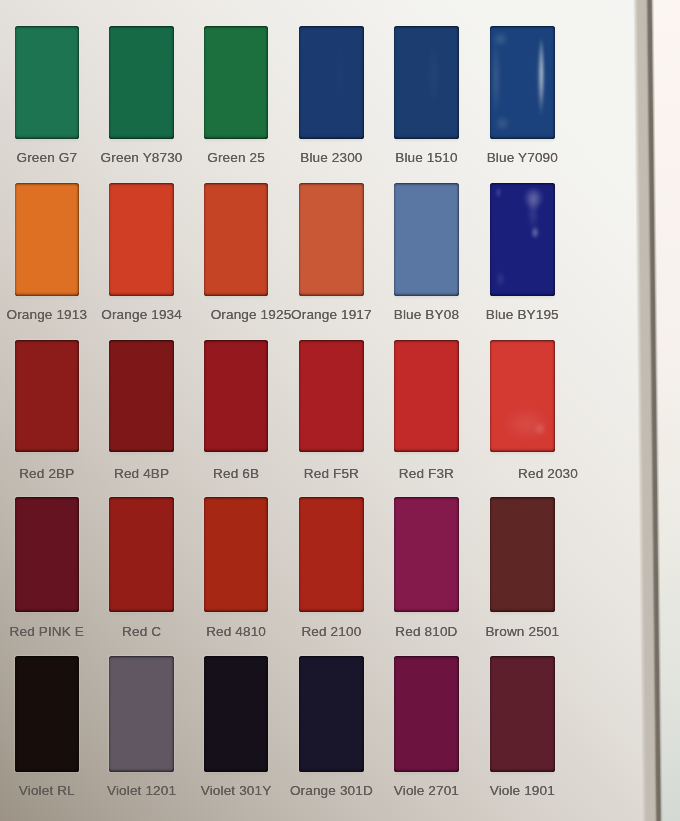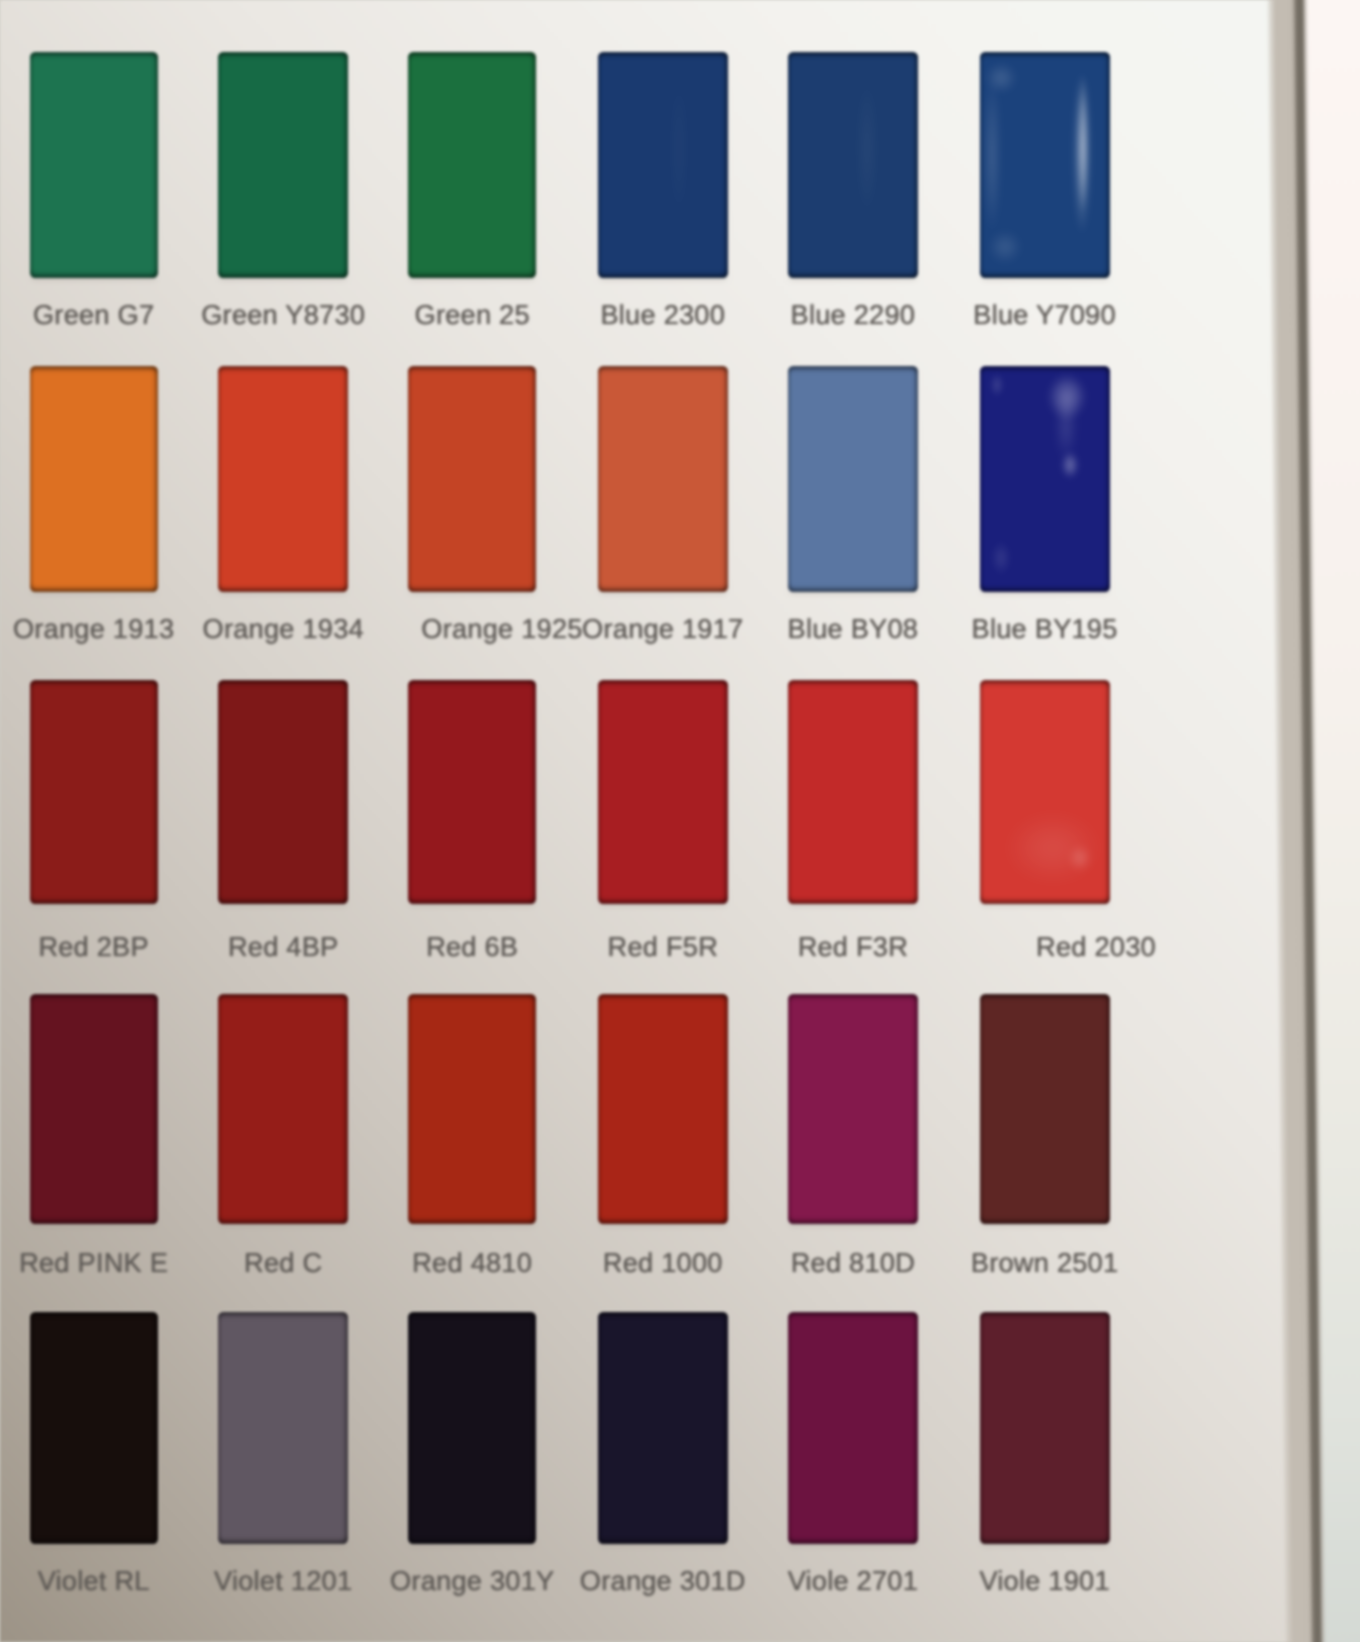--- a/index.html
+++ b/index.html
@@ -70,21 +70,21 @@
   <div class="lbl" style="left:166.10px;top:150.70px">Green 25</div>
   <div class="sw" style="left:299.0px;top:25.6px;width:64.8px;height:113.0px;background:#1a3a70">
     <span class="gloss" style="left:58%;top:8%;width:9%;height:70%;opacity:0.06;border-radius:48% / 10%;filter:blur(3px)"></span>
     <span class="rim"></span>
   </div>
   <div class="lbl" style="left:261.40px;top:150.70px">Blue 2300</div>
   <div class="sw" style="left:394.0px;top:25.6px;width:64.9px;height:113.0px;background:#1c3d70">
     <span class="gloss" style="left:56%;top:10%;width:10%;height:66%;opacity:0.07;border-radius:48% / 10%;filter:blur(3px)"></span>
     <span class="rim"></span>
   </div>
-  <div class="lbl" style="left:356.45px;top:150.70px">Blue 2290</div>
+  <div class="lbl" style="left:356.45px;top:150.70px">Blue 1510</div>
   <div class="sw" style="left:489.5px;top:25.6px;width:65.6px;height:113.0px;background:#1b427c">
     <span class="gloss" style="left:72%;top:8%;width:13%;height:74%;opacity:0.4;border-radius:48% / 7%;filter:blur(1.8px)"></span>
     <span class="gloss" style="left:76%;top:10%;width:7%;height:62%;opacity:0.42;border-radius:48% / 8%;filter:blur(1.2px)"></span>
     <span class="gloss" style="left:5%;top:10%;width:9%;height:72%;opacity:0.22;border-radius:50% / 10%;filter:blur(2.4px)"></span>
     <span class="gloss" style="left:6%;top:6%;width:22%;height:12%;opacity:0.18;border-radius:50% / 40%;filter:blur(2.4px)"></span>
     <span class="gloss" style="left:8%;top:80%;width:24%;height:13%;opacity:0.16;border-radius:50% / 40%;filter:blur(2.6px)"></span>
     <span class="rim"></span>
   </div>
   <div class="lbl" style="left:452.30px;top:150.70px">Blue Y7090</div>
   <div class="sw" style="left:14.5px;top:182.9px;width:64.6px;height:112.9px;background:#dd7022">
@@ -150,41 +150,41 @@
     <span class="rim"></span>
   </div>
   <div class="lbl" style="left:71.60px;top:625.10px">Red C</div>
   <div class="sw" style="left:203.8px;top:497.3px;width:64.6px;height:114.7px;background:#a62814">
     <span class="rim"></span>
   </div>
   <div class="lbl" style="left:166.10px;top:625.10px">Red 4810</div>
   <div class="sw" style="left:299.0px;top:497.3px;width:64.8px;height:114.7px;background:#a92517">
     <span class="rim"></span>
   </div>
-  <div class="lbl" style="left:261.40px;top:625.10px">Red 1000</div>
+  <div class="lbl" style="left:261.40px;top:625.10px">Red 2100</div>
   <div class="sw" style="left:394.0px;top:497.3px;width:64.9px;height:114.7px;background:#84194c">
     <span class="rim"></span>
   </div>
   <div class="lbl" style="left:356.45px;top:625.10px">Red 810D</div>
   <div class="sw" style="left:489.5px;top:497.3px;width:65.6px;height:114.7px;background:#5e2624">
     <span class="rim"></span>
   </div>
   <div class="lbl" style="left:452.30px;top:625.10px">Brown 2501</div>
   <div class="sw" style="left:14.5px;top:655.9px;width:64.6px;height:116.0px;background:#170e0c">
     <span class="rim"></span>
   </div>
   <div class="lbl" style="left:-23.20px;top:783.80px">Violet RL</div>
   <div class="sw" style="left:109.4px;top:655.9px;width:64.4px;height:116.0px;background:#605762">
     <span class="rim"></span>
   </div>
   <div class="lbl" style="left:71.60px;top:783.80px">Violet 1201</div>
   <div class="sw" style="left:203.8px;top:655.9px;width:64.6px;height:116.0px;background:#15101a">
     <span class="rim"></span>
   </div>
-  <div class="lbl" style="left:166.10px;top:783.80px">Orange 301Y</div>
+  <div class="lbl" style="left:166.10px;top:783.80px">Violet 301Y</div>
   <div class="sw" style="left:299.0px;top:655.9px;width:64.8px;height:116.0px;background:#19152b">
     <span class="rim"></span>
   </div>
   <div class="lbl" style="left:261.40px;top:783.80px">Orange 301D</div>
   <div class="sw" style="left:394.0px;top:655.9px;width:64.9px;height:116.0px;background:#6c1340">
     <span class="rim"></span>
   </div>
   <div class="lbl" style="left:356.45px;top:783.80px">Viole 2701</div>
   <div class="sw" style="left:489.5px;top:655.9px;width:65.6px;height:116.0px;background:#5d1f2c">
     <span class="rim"></span>

